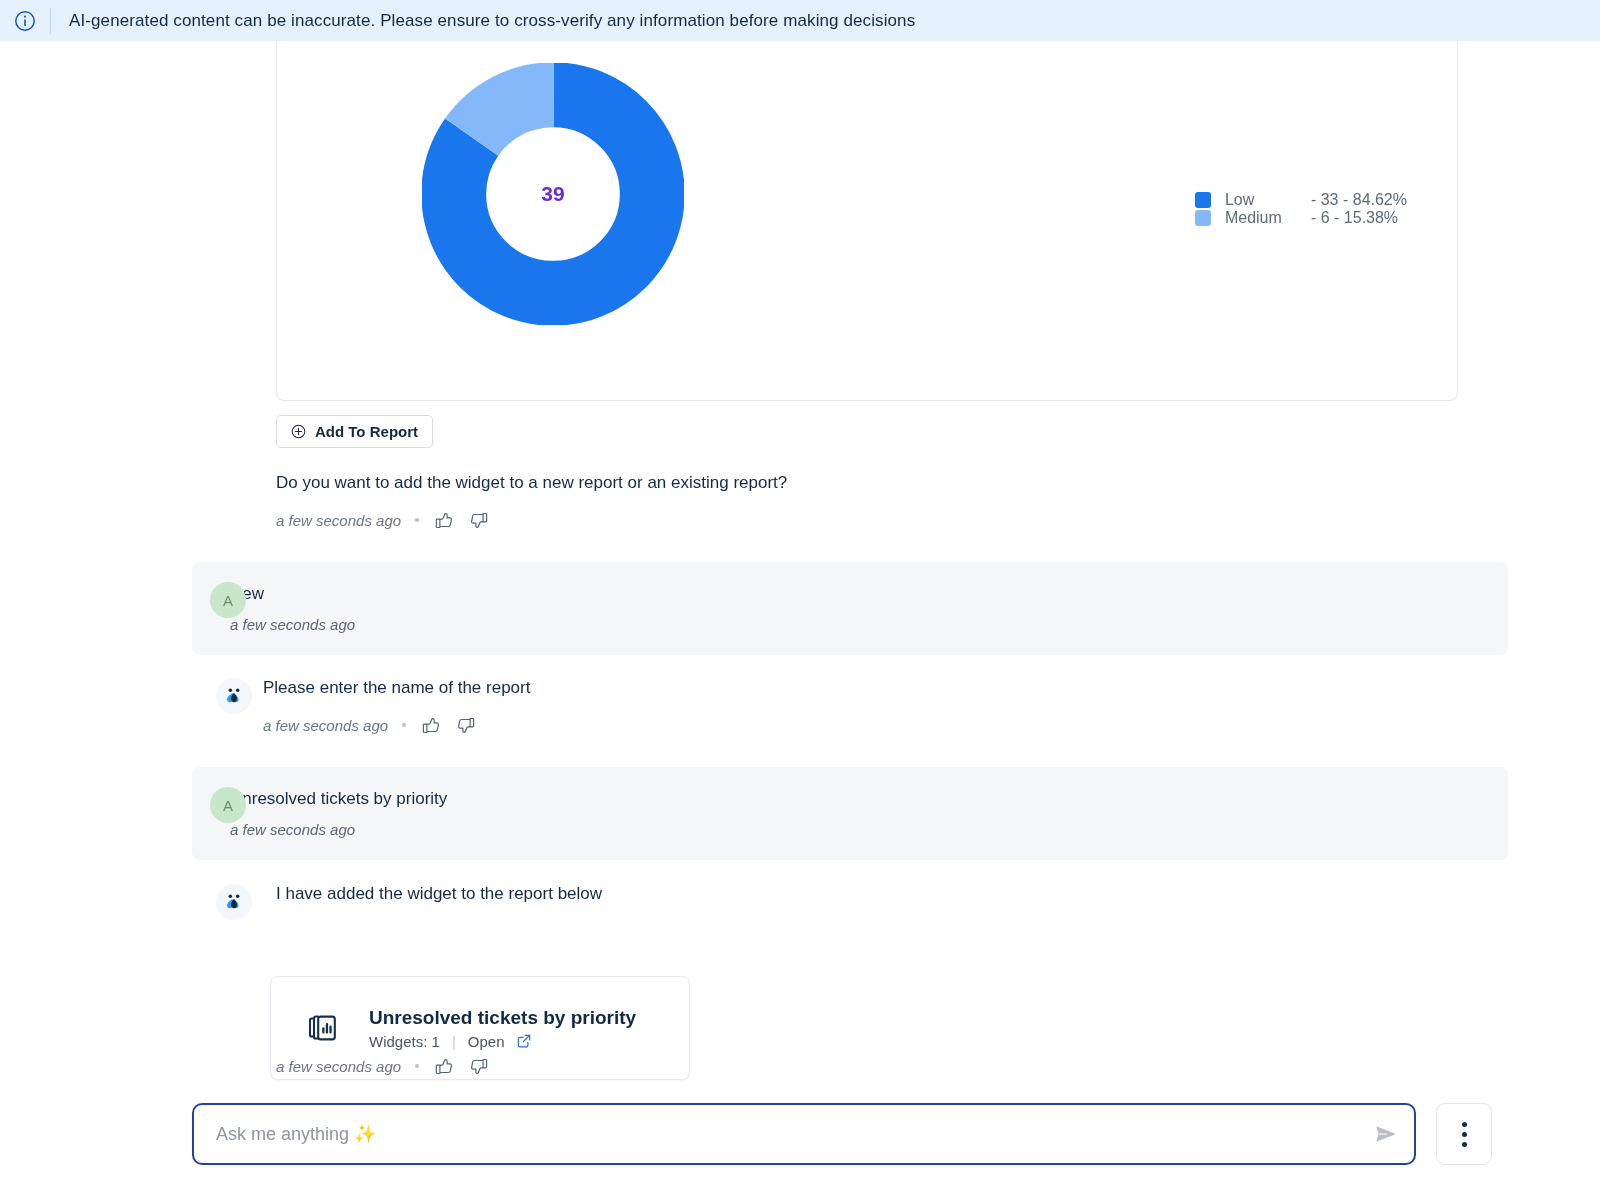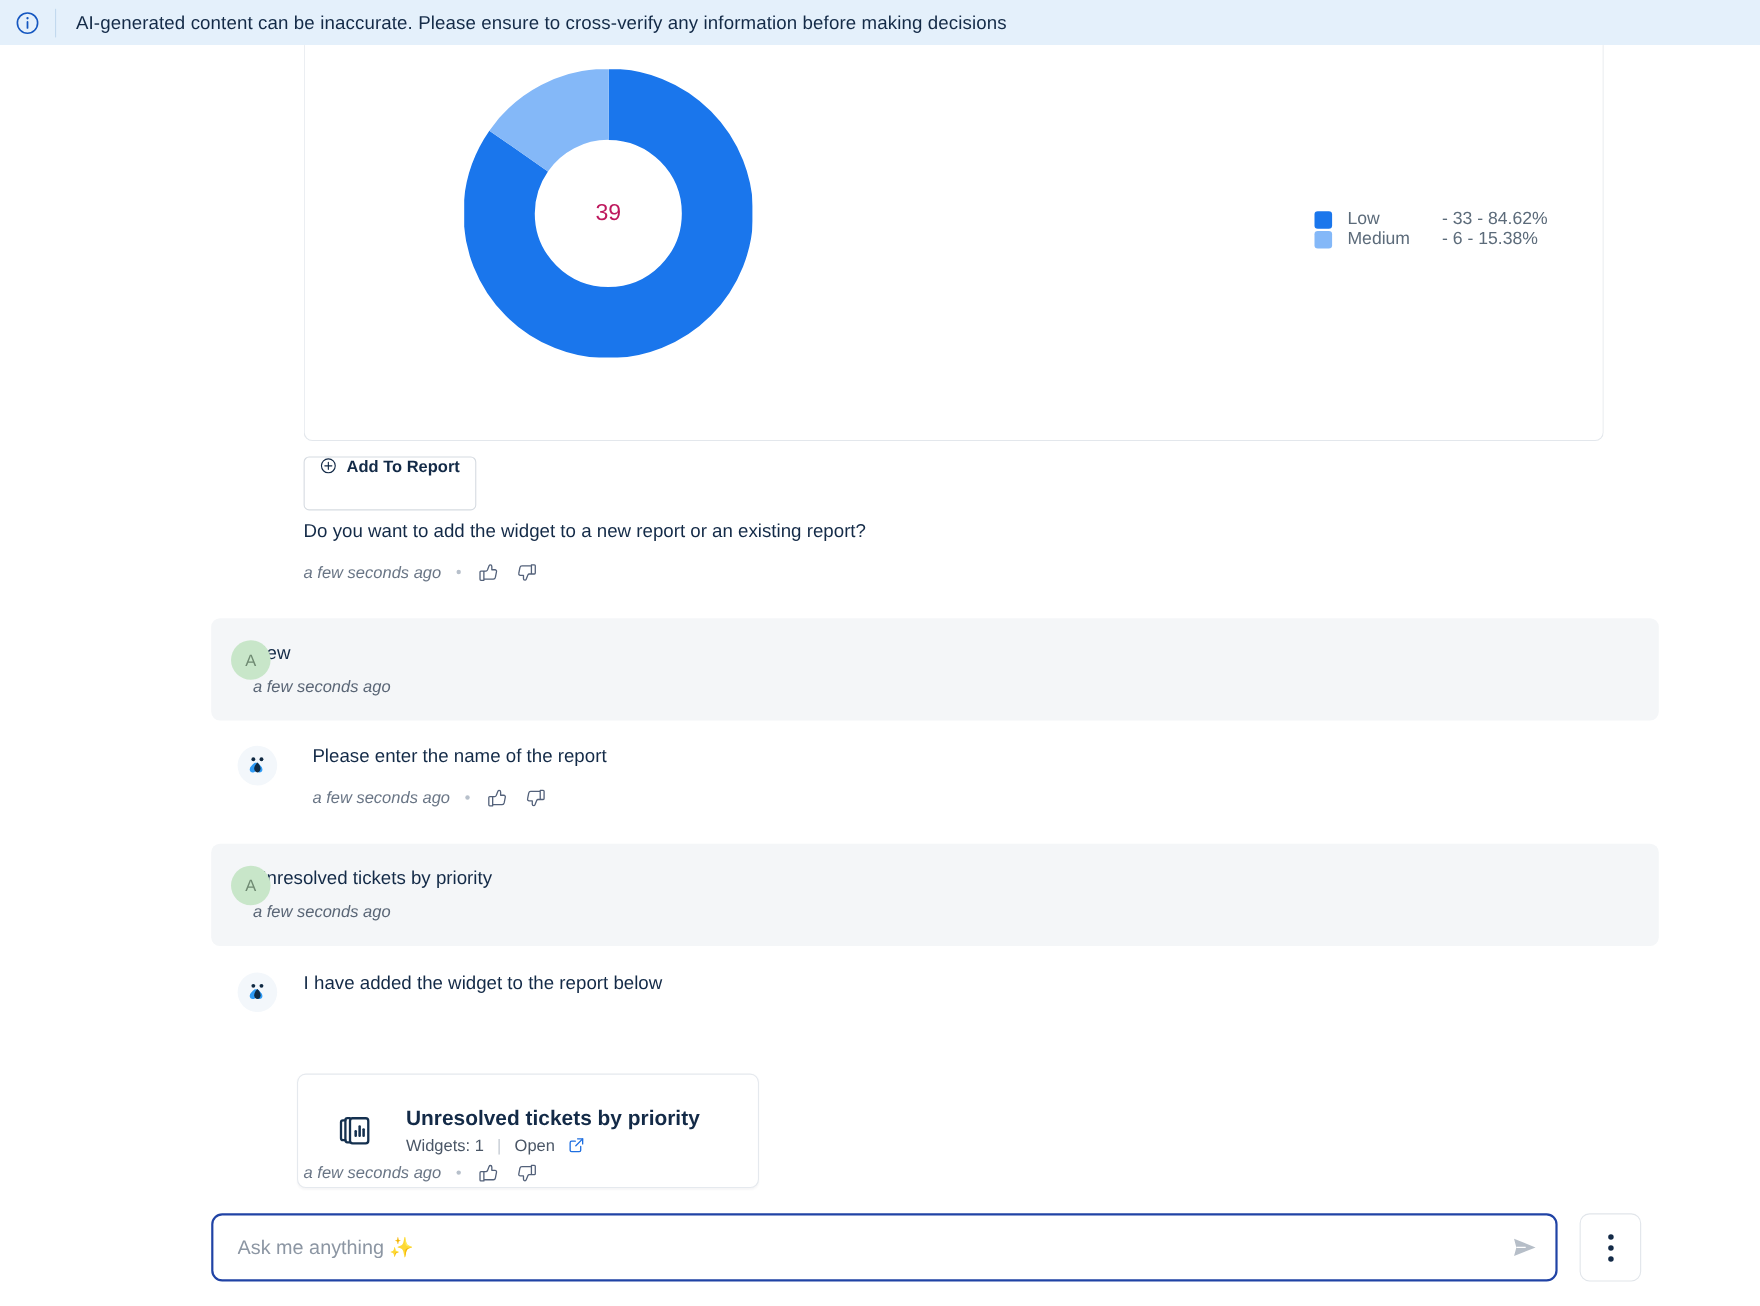--- a/index.html
+++ b/index.html
@@ -47,36 +47,36 @@
     position: absolute; left: 0; top: 0; width: 950px; height: 360px;
   }
   .donut {
     position: absolute; left: 145px; top: 22px;
     width: 262px; height: 262px;
   }
   .donut-center {
     position: absolute; left: 145px; top: 22px;
     width: 262px; height: 262px;
     display: flex; align-items: center; justify-content: center;
-    font-size: 21px; color: #be185d;
+    font-size: 21px; color: #6d28d9; font-weight: bold;
   }
   .legend {
     position: absolute; right: 50px; top: 150px;
     display: flex; flex-direction: column; gap: 0;
   }
   .legend-row { display: flex; align-items: center; font-size: 16px; color: #5c6b7a; }
   .legend-swatch { width: 16px; height: 16px; border-radius: 3px; margin-right: 14px; flex: 0 0 16px; }
   .legend-label { min-width: 64px; }
   .legend-value { margin-left: 22px; white-space: nowrap; }
 
   
   .add-report-btn {
     position: absolute; left: 276px; top: 374px;
-    height: 49px; padding: 0 14px;
-    display: inline-flex; gap: 9px;
+    height: 33px; padding: 0 14px;
+    display: inline-flex; align-items: center; gap: 9px;
     background: #ffffff;
     border: 1px solid #d6dbe1;
     border-radius: 5px;
     font-size: 15px; font-weight: bold; color: #132a47;
     cursor: pointer;
   }
 
   
   .bot-msg { position: absolute; left: 276px; }
   .bot-msg.with-avatar { left: 216px; }
@@ -251,21 +251,21 @@
 
   <div class="bot-msg with-avatar" style="top:637px">
     <div class="bot-avatar">
       <svg width="24" height="24" viewBox="0 0 24 24">
         <circle cx="8.3" cy="6.2" r="1.75" fill="#102a43"></circle>
         <circle cx="15.7" cy="6.2" r="1.75" fill="#102a43"></circle>
         <path d="M12 9.4c2.2 2 4.6 3.6 4.6 6.1 0 2-1.9 3.3-3.8 2.6-.9-.3-1.6-1-2-1.9-.4.9-1.1 1.6-2 1.9-1.9.7-3.8-.6-3.8-2.6 0-2.5 2.4-4.1 4.6-6.1" fill="#2f9bf5"></path>
         <path d="M12 9.1c1.5 1.6 2.9 3.4 2.9 5.6 0 2-1.3 3.5-2.9 3.5s-2.9-1.5-2.9-3.5c0-2.2 1.4-4 2.9-5.6z" fill="#102a43"></path>
       </svg>
     </div>
-    <div style="margin-left:68px">
+    <div style="margin-left:47px">
       <div class="bot-text">Please enter the name of the report</div>
       <div class="meta-row" style="margin-top:17px">
         <span>a few seconds ago</span>
         <span class="meta-dot"></span>
         <span class="fb-btn">
           <svg width="19" height="19" viewBox="0 0 20 20">
               <path d="M6.2 17.4V8.6M6.2 8.6h2.1c.6 0 1-.4 1.3-1l1.6-4c.2-.5.6-.9 1.2-.9.8 0 1.4.6 1.4 1.4v3.2h3c1 0 1.7.9 1.5 1.8l-1.1 5.6c-.2.9-1 1.6-1.9 1.6H6.2M6.2 17.4H3.4c-.5 0-.9-.4-.9-.9V9.5c0-.5.4-.9.9-.9h2.8" fill="none" stroke="#53617a" stroke-width="1.25" stroke-linejoin="round" stroke-linecap="round"></path>
             </svg>
         </span>
         <span class="fb-btn">

